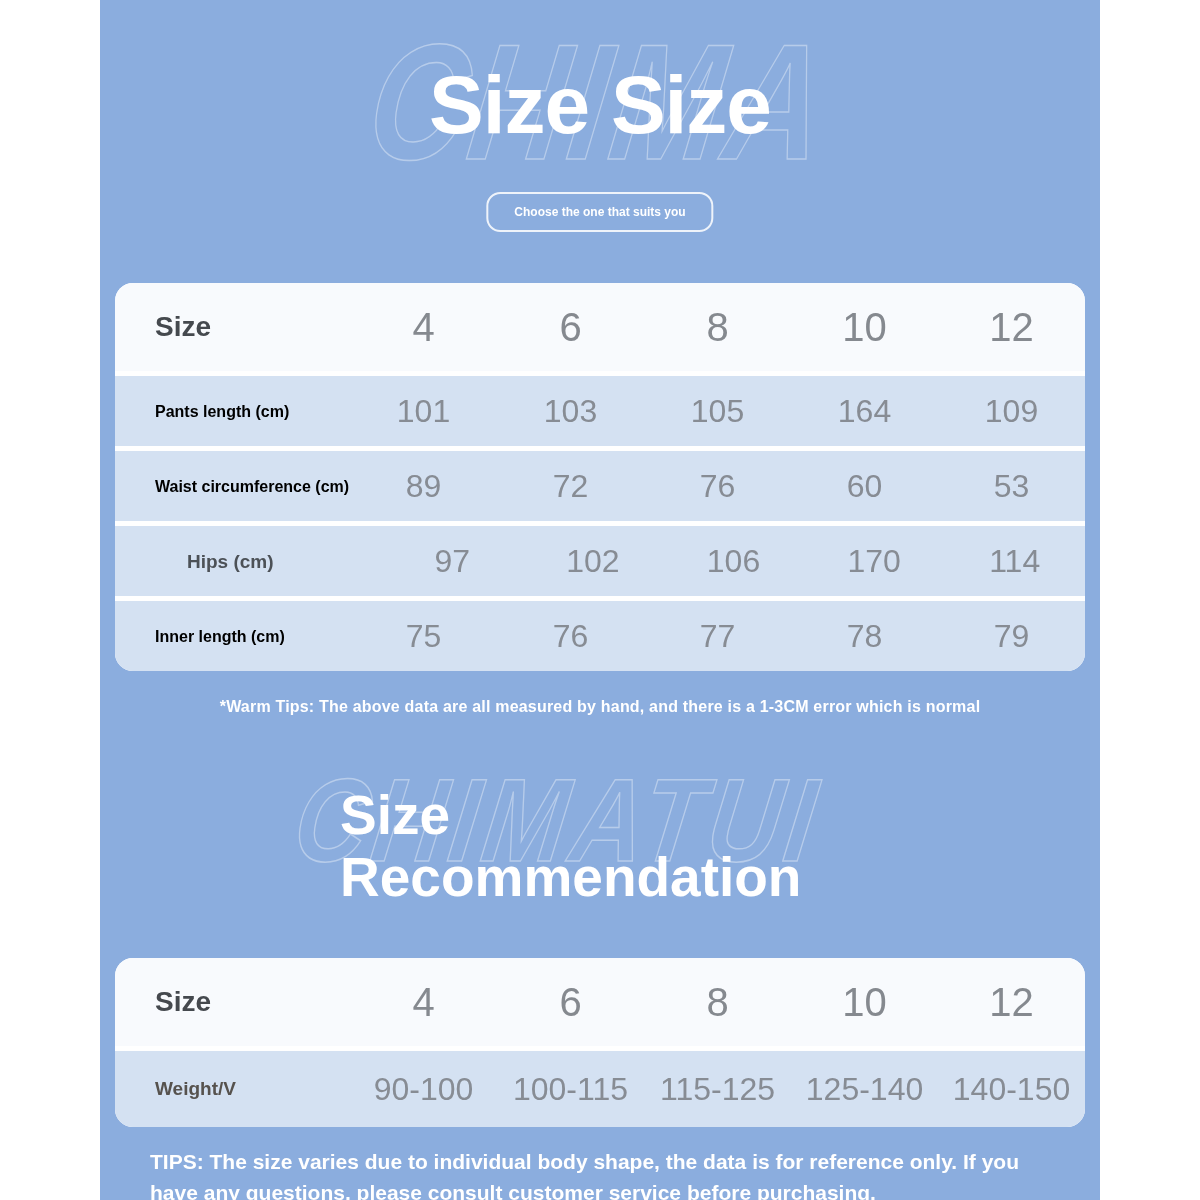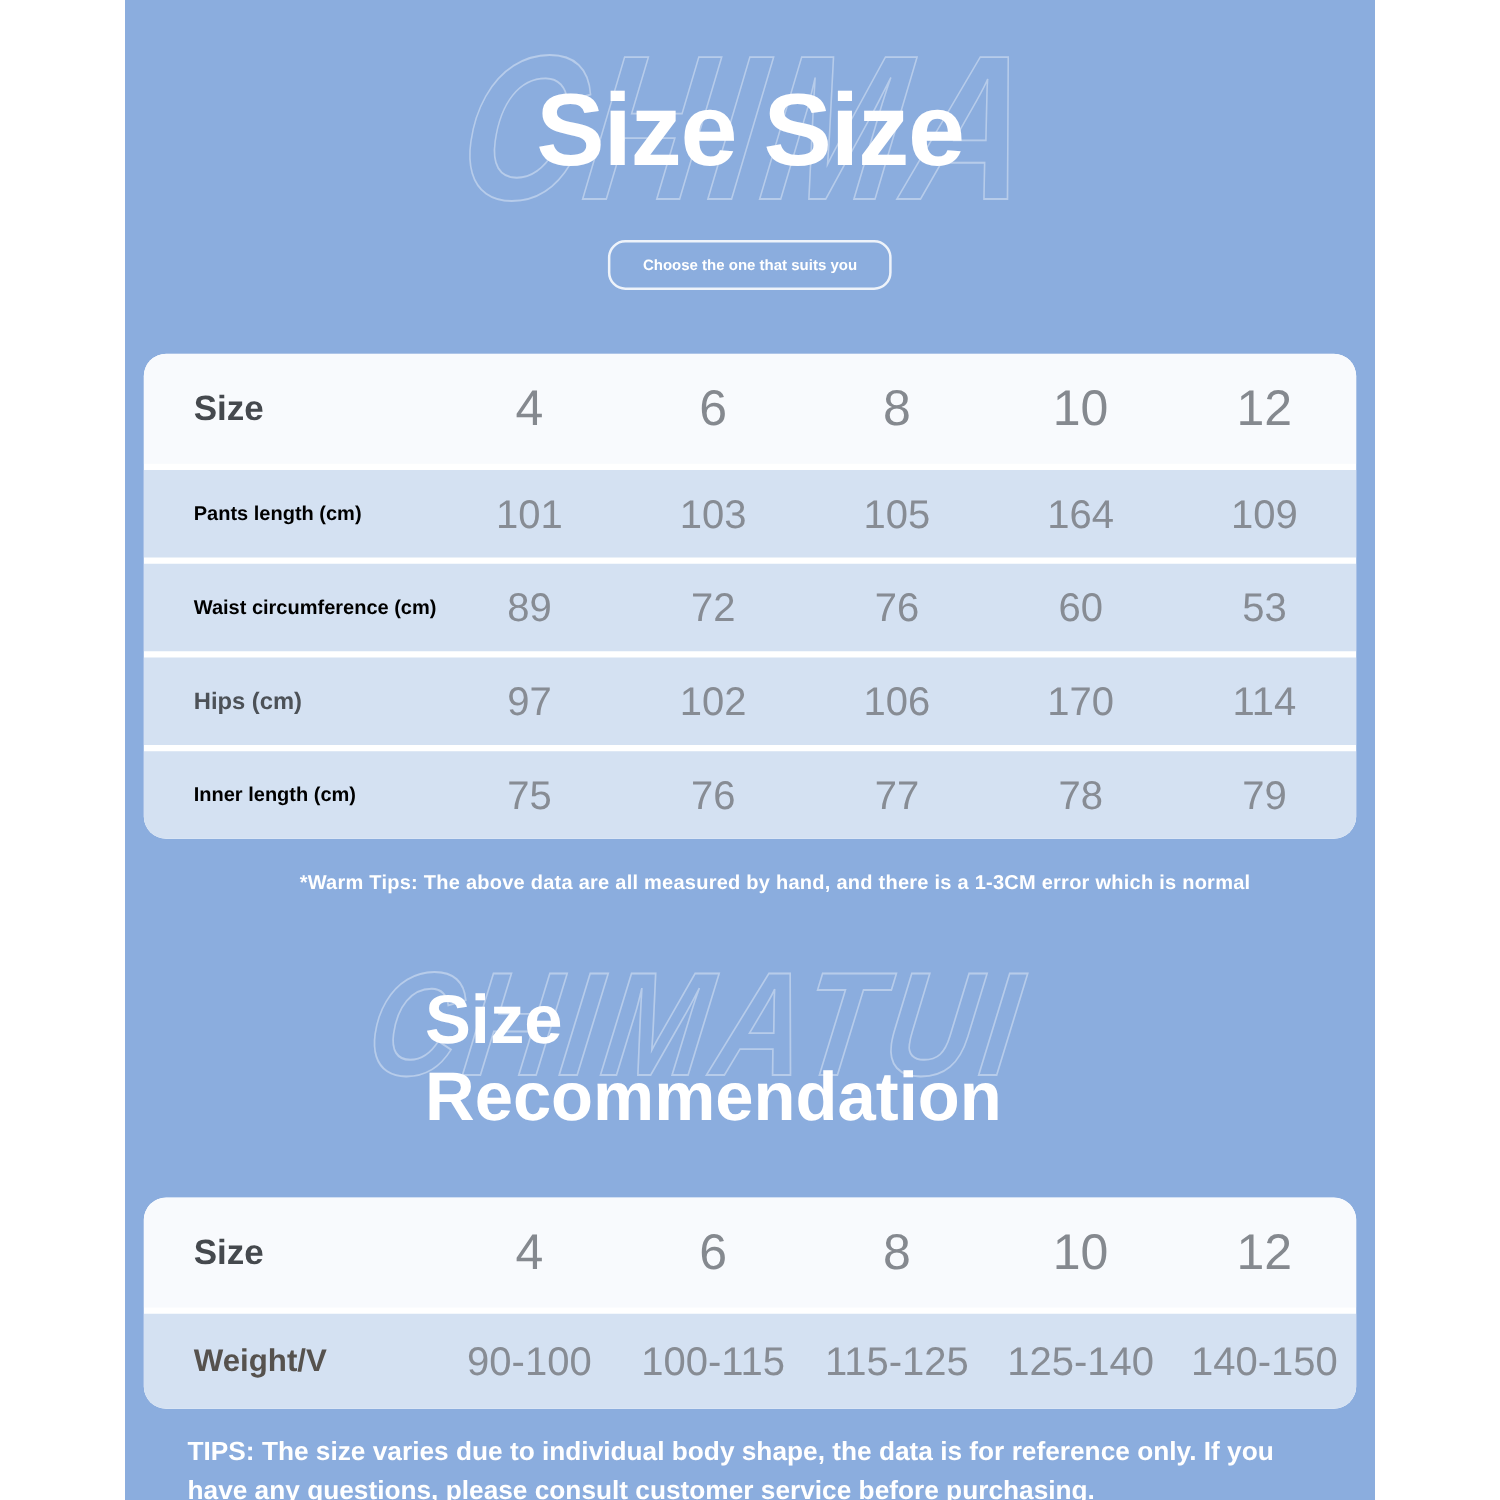--- a/index.html
+++ b/index.html
@@ -25,26 +25,26 @@
   .t2 { top:958px; }
   .trow { display:flex; align-items:center; width:100%; }
   .thead { height:88px; background:#f8fafd; }
   .drow { height:70px; background:#d4e1f2; margin-top:5px; }
   .t2 .drow { height:76px; }
   .c-label { width:235px; padding-left:40px; }
   .c-val { flex:1; text-align:center; }
   .hdr-label { font-size:28px; font-weight:700; color:#45494e; }
   .hdr-num { font-size:40px; font-weight:400; color:#85898f; }
   .row-label { font-size:16px; font-weight:700; color:#000000; line-height:21px; }
-  .row-label.big { font-size:19px; color:#4c5157; }
+  .row-label.big { font-size:19px; color:#4c5157;margin-left:32px; }
   .row-val { font-size:32px; font-weight:400; color:#878c94; }
-  .weight-label { font-size:25px; font-weight:700; color:#56524e; }
+  .weight-label { font-size:19px; font-weight:700; color:#56524e; }
 
   .warm { position:absolute; top:698px; width:100%; text-align:center; color:#ffffff;
-          font-weight:700; font-size:16px; letter-spacing:0.2px;margin-left:20px; }
+          font-weight:700; font-size:16px; letter-spacing:0.2px; }
   .h2 { position:absolute; left:240px; top:784px; color:#ffffff; font-weight:700;
         font-size:55px; line-height:62px; letter-spacing:0px; }
   .tips { position:absolute; left:50px; top:1130px; width:910px; color:#ffffff;
           font-weight:700; font-size:21px; line-height:31px;margin-top:16px; }
 </style>
 </head>
 <body>
 
 <div class="page">
   <div class="canvas">

